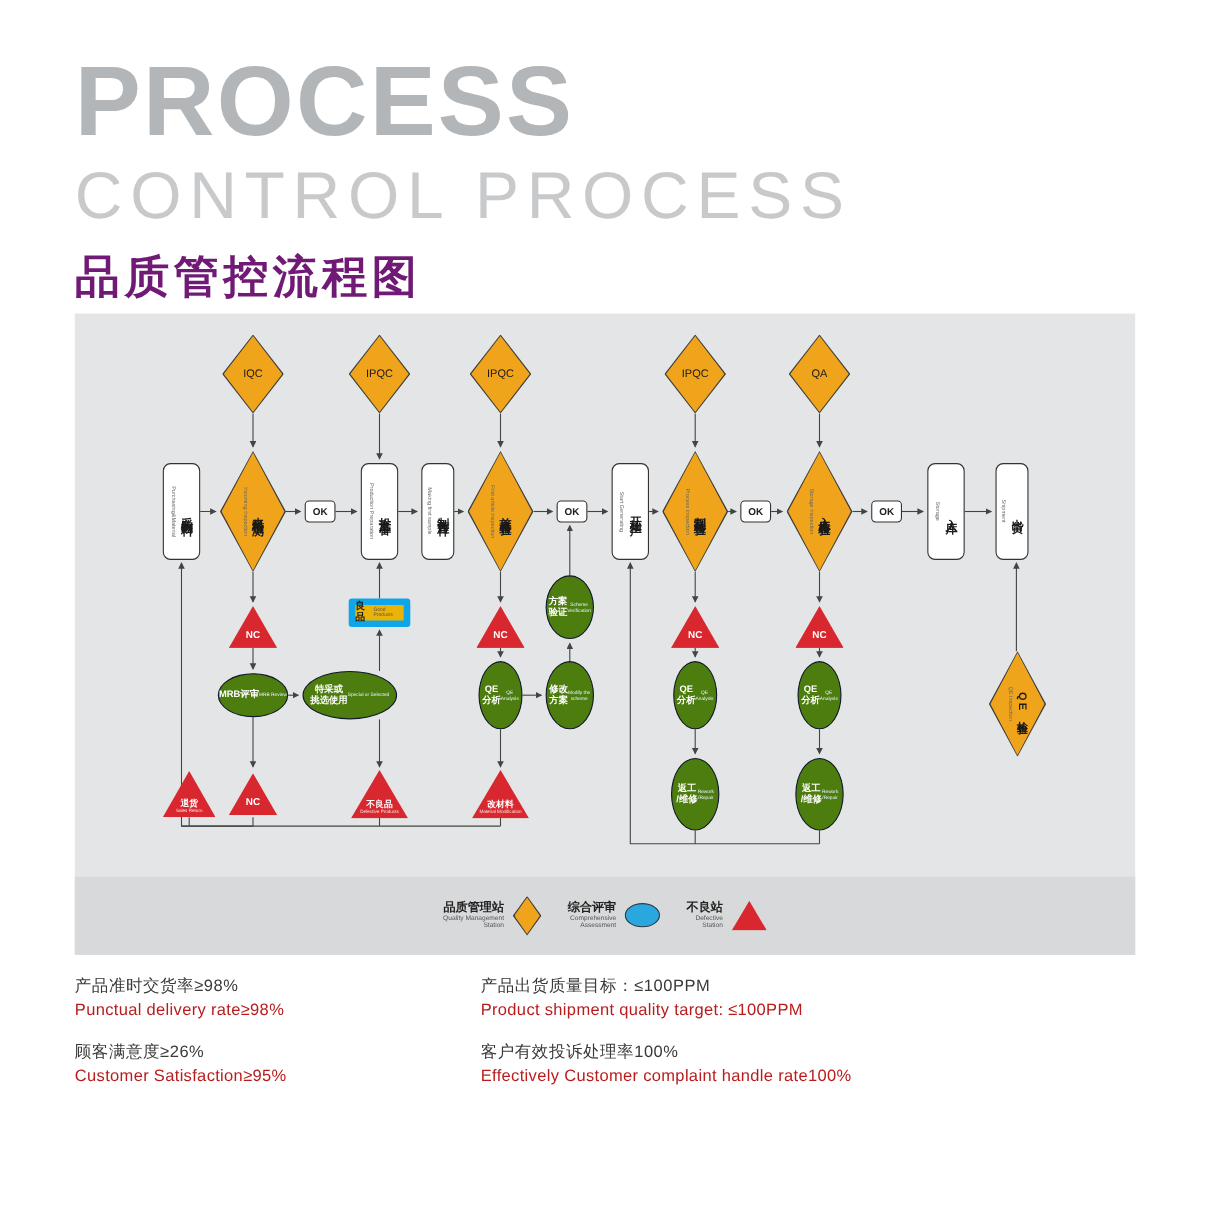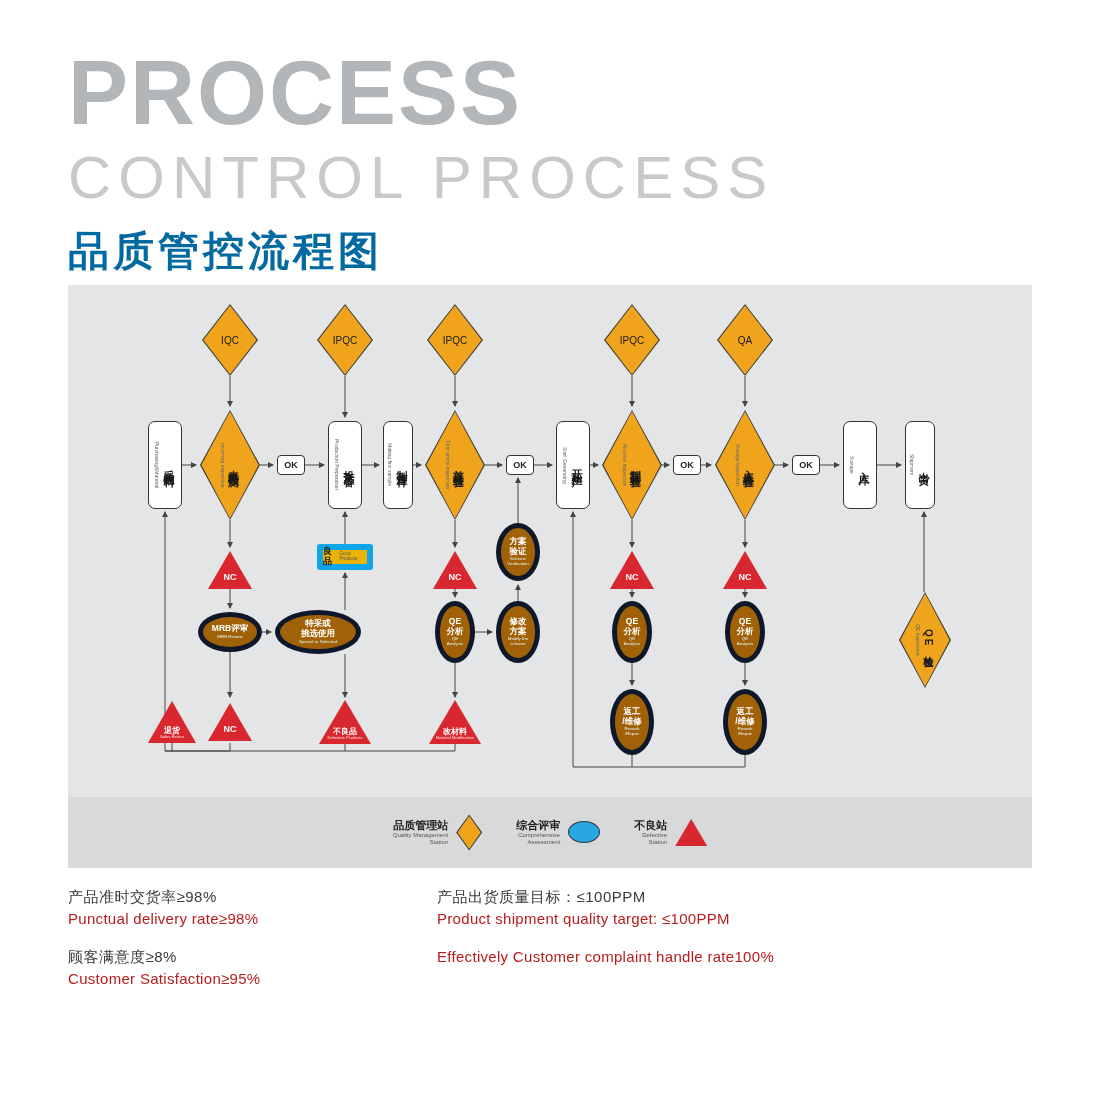--- a/index.html
+++ b/index.html
@@ -3,21 +3,21 @@
 <meta charset="utf-8">
 <style>
   *{margin:0;padding:0;box-sizing:border-box;}
   html,body{width:1100px;height:1100px;}
   body{background:#ffffff;font-family:"Liberation Sans","DejaVu Sans",sans-serif;position:relative;overflow:hidden;}
 
   
   .hdr{position:absolute;left:68px;top:48px;}
   .hdr-en1{font-size:90px;font-weight:800;color:#b3b6b8;letter-spacing:2px;line-height:1;}
   .hdr-en2{font-size:60px;font-weight:400;color:#c7c9cb;letter-spacing:7px;line-height:1;margin-top:10px;}
-  .hdr-cn{font-size:41px;font-weight:700;color:#0369a1;letter-spacing:4px;margin-top:16px;}
+  .hdr-cn{font-size:41px;font-weight:700;color:#701a75;letter-spacing:4px;margin-top:16px;}
 
   
   .panel{position:absolute;left:68px;top:285px;width:964px;height:583px;background:#e4e5e6;}
   .wires{position:absolute;left:0;top:0;pointer-events:none;}
 
   
   .node{position:absolute;transform:translate(-50%,-50%);display:flex;align-items:center;justify-content:center;}
   .content{position:relative;z-index:1;display:flex;align-items:center;justify-content:center;}
 
   
@@ -32,31 +32,31 @@
   .tri-en{color:#ffe2e2;font-size:4.2px;white-space:pre-line;text-align:center;}
 
   
   .rectnode{background:#ffffff;border:1px solid #333;border-radius:7px;gap:1px;}
   .okbox{background:#ffffff;border:1px solid #333;border-radius:4px;font-size:9px;font-weight:700;color:#222;}
   .goodbox{background:#eab308;border:6px solid #0ea5e9;border-radius:3px;flex-direction:row;line-height:1.1;}
   .gb-cn{font-size:9px;font-weight:700;color:#1a1a1a;}
   .gb-en{font-size:4.5px;color:#555;}
 
   
-  .ellipse{background:#a16207;border:5px solid #0f172a;border-radius:50%;flex-direction:column;color:#fff;text-align:center;}
+  .ellipse{background:#4d7c0f;border:1px solid #0f172a;border-radius:50%;flex-direction:row;color:#fff;text-align:center;}
   .ell-cn{font-size:8.5px;font-weight:700;white-space:pre-line;line-height:1.15;}
   .ell-en{font-size:4.4px;color:#eaf6ff;white-space:pre-line;line-height:1.1;margin-top:1px;}
 
   
   .cn-vert{writing-mode:vertical-rl;font-size:11px;font-weight:700;color:#1a1a1a;letter-spacing:2px;}
   .en-vert{writing-mode:vertical-rl;font-size:5px;color:#666;letter-spacing:0;}
   .tag-label{font-size:10px;font-weight:400;color:#1a1a1a;}
 
   
-  .legend-band{position:absolute;left:0;top:512px;width:964px;height:71px;background:#d8d9da;display:flex;align-items:center;justify-content:center;gap:34px;}
+  .legend-band{position:absolute;left:0;top:512px;width:964px;height:71px;background:#d8d9da;display:flex;align-items:center;justify-content:center;gap:24px;}
   .legend-item{display:flex;align-items:center;gap:8px;}
   .legend-text{text-align:right;line-height:1.15;}
   .legend-cn{font-size:11px;font-weight:700;color:#222;}
   .legend-en{font-size:6px;color:#555;white-space:pre-line;}
   .legend-diamond{position:relative;width:26px;height:36px;}
   .legend-ellipse{width:32px;height:22px;border-radius:50%;background:#29a8e0;border:1px solid #2e3b44;}
   .legend-triangle{width:32px;height:27px;background:#d8272e;clip-path:polygon(50% 0,100% 100%,0 100%);}
 
   
   .stat{position:absolute;line-height:1.25;}
@@ -383,18 +383,19 @@
 
 <div class="stat" style="left:68px;top:888px">
   <div class="stat-cn">产品准时交货率≥98%</div>
   <div class="stat-en">Punctual delivery rate≥98%</div>
 </div>
 <div class="stat" style="left:437px;top:888px">
   <div class="stat-cn">产品出货质量目标：≤100PPM</div>
   <div class="stat-en">Product shipment quality target: ≤100PPM</div>
 </div>
 <div class="stat" style="left:68px;top:948px">
-  <div class="stat-cn">顾客满意度≥8%</div>
+  <div class="stat-cn">顾客满意度≥26%</div>
   <div class="stat-en">Customer Satisfaction≥95%</div>
 </div>
 <div class="stat" style="left:437px;top:948px">
+  <div class="stat-cn">客户有效投诉处理率100%</div>
   <div class="stat-en">Effectively Customer complaint handle rate100%</div>
 </div>
 
 </body></html>

